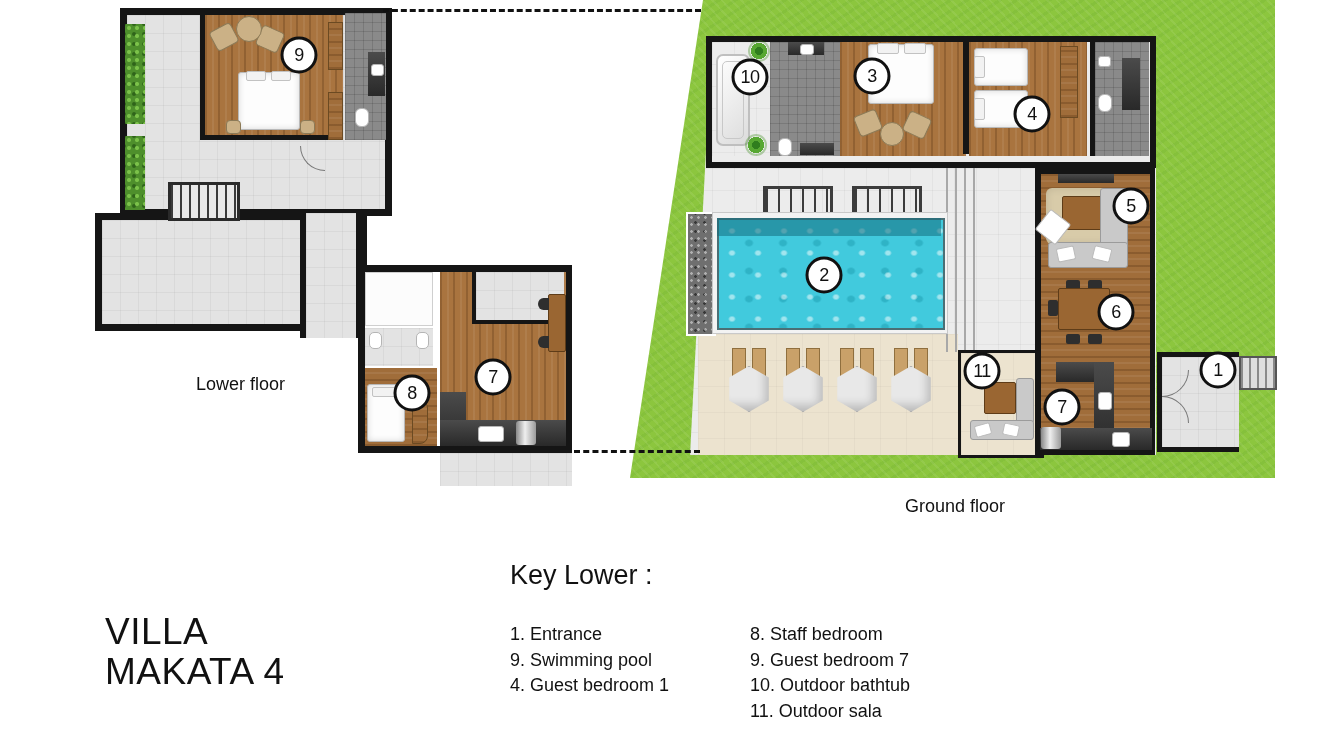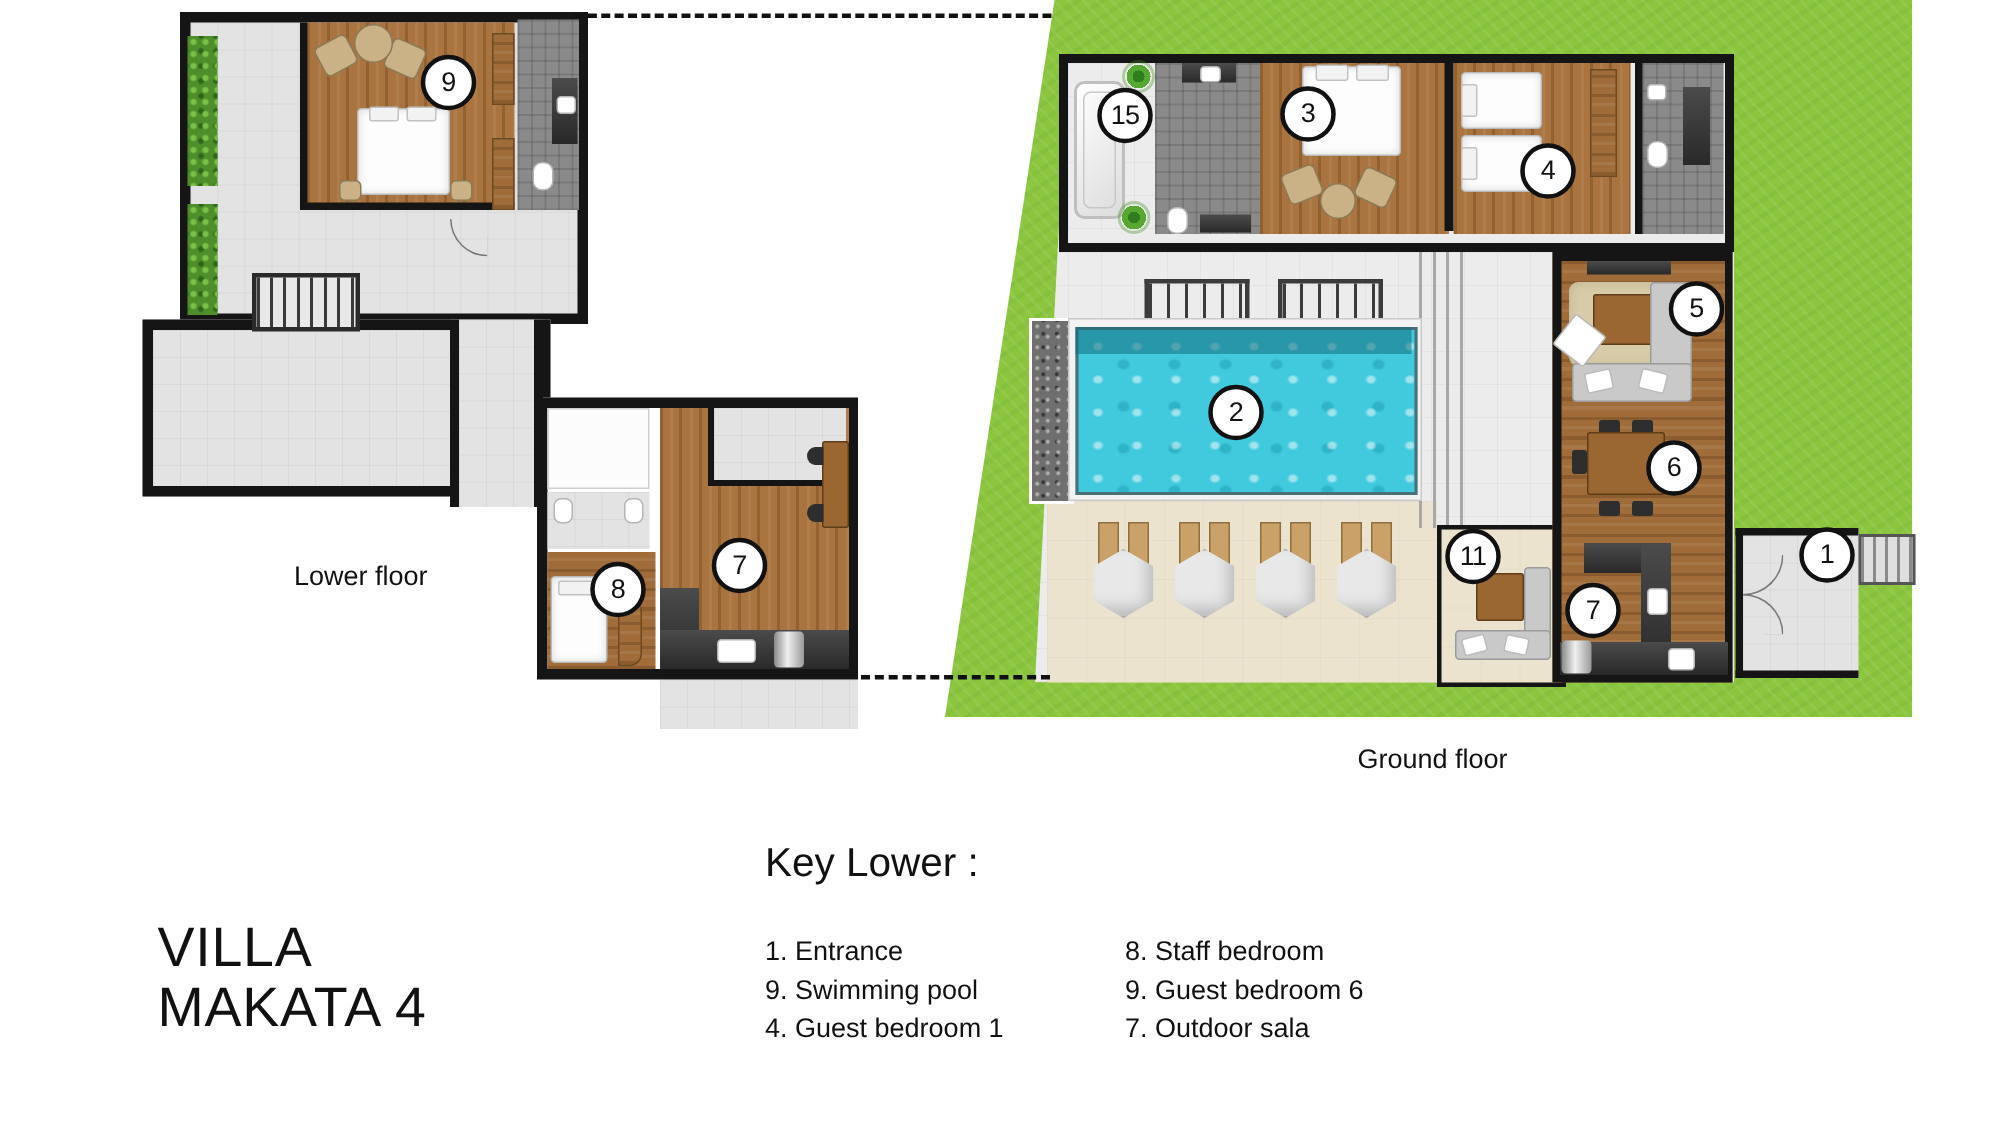--- a/index.html
+++ b/index.html
@@ -243,21 +243,21 @@
   <div class="abs tbl-wood" style="left:548px;top:294px;width:16px;height:56px;z-index:5;"></div>
   <div class="abs chair-dk" style="left:538px;top:298px;width:11px;height:12px;border-radius:50% 0 0 50%;z-index:5;"></div>
   <div class="abs chair-dk" style="left:538px;top:336px;width:11px;height:12px;border-radius:50% 0 0 50%;z-index:5;"></div>
 
   <div class="abs tile" style="left:440px;top:453px;width:132px;height:33px;z-index:2;"></div>
 
   <div class="dash" style="left:383px;top:9px;width:318px;"></div>
   <div class="dash" style="left:574px;top:450px;width:126px;"></div>
 
   <div class="badge" style="left:299px;top:55px;">9</div>
-  <div class="badge" style="left:750px;top:77px;">15</div>
+  <div class="badge" style="left:750px;top:77px;">10</div>
   <div class="badge" style="left:872px;top:76px;">3</div>
   <div class="badge" style="left:1032px;top:114px;">4</div>
   <div class="badge" style="left:1131px;top:206px;">5</div>
   <div class="badge" style="left:824px;top:275px;">2</div>
   <div class="badge" style="left:1116px;top:312px;">6</div>
   <div class="badge" style="left:982px;top:371px;">11</div>
   <div class="badge" style="left:1062px;top:407px;">7</div>
   <div class="badge" style="left:1218px;top:370px;">1</div>
   <div class="badge" style="left:412px;top:393px;">8</div>
   <div class="badge" style="left:493px;top:377px;">7</div>
@@ -272,17 +272,18 @@
 
   <div id="keyplan-heading">Key Lower :</div>
 
   <div id="legend-col1" class="legend">
     <div>1. Entrance</div>
     <div>9. Swimming pool</div>
     <div>4. Guest bedroom 1</div>
   </div>
   <div id="legend-col2" class="legend">
     <div>8. Staff bedroom</div>
-    <div>9. Guest bedroom 6</div>
-    <div>7. Outdoor sala</div>
+    <div>9. Guest bedroom 7</div>
+    <div>10. Outdoor bathtub</div>
+    <div>11. Outdoor sala</div>
   </div>
 
 </div>
 
 </body></html>

